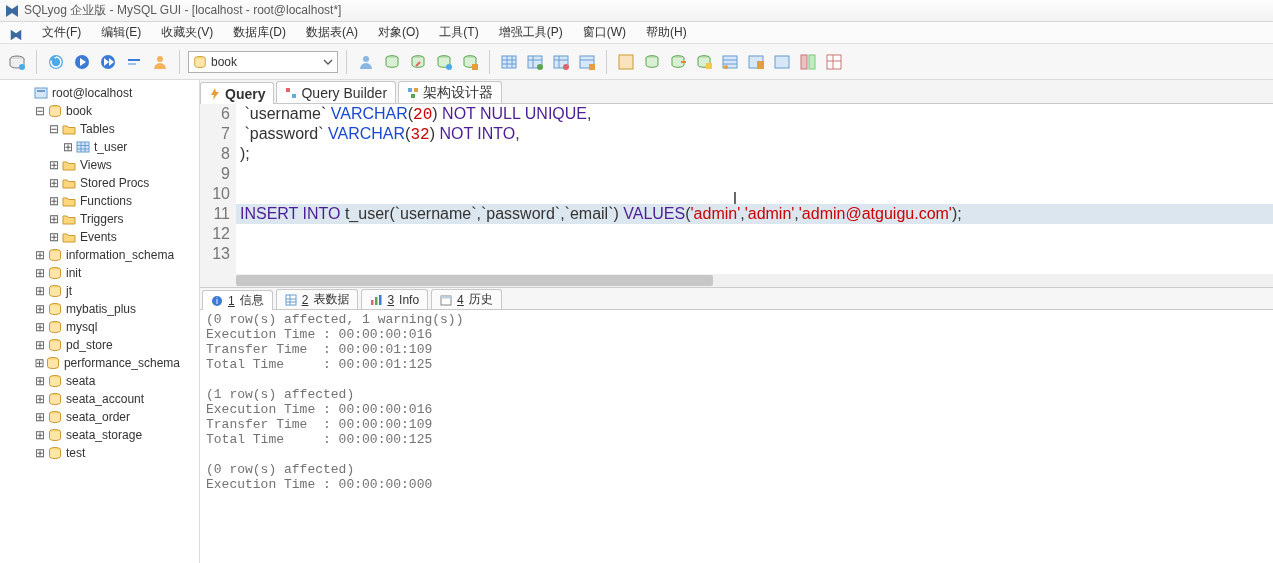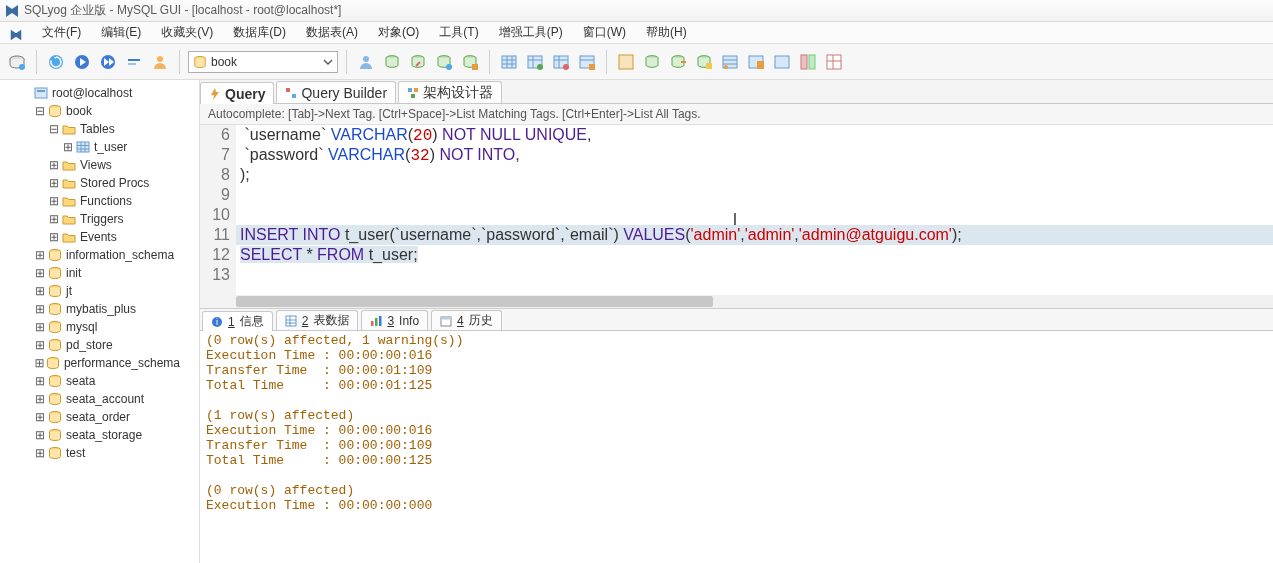--- a/index.html
+++ b/index.html
@@ -45,21 +45,21 @@
 .editor .hscroll { position:absolute; left:36px; right:0; bottom:0; height:13px; background:#f0f0f0; }
 .editor .hscroll .thumb { position:absolute; top:1px; left:0; width:46%; height:11px; background:#c7c7c7; border-radius:2px; }
 
 .cursor-beam { position:absolute; top:86px; left:528px; width:14px; height:18px; display:flex; align-items:center; justify-content:center; color:#333;}
 
 .results { flex:1; display:flex; flex-direction:column; min-height:0;}
 .res-tabs { height:22px; display:flex; align-items:flex-end; border-bottom:1px solid #c8c8c8; background:#f6f6f6; padding-left:2px;}
 .res-tab { height:20px; border:1px solid #c8c8c8; border-bottom:none; background:#fbfbfb; display:flex; align-items:center; padding:0 8px; gap:5px; margin-right:3px; font-size:12px; border-top-left-radius:3px; border-top-right-radius:3px;}
 .res-tab.active { background:#fff; font-weight:normal; position:relative; top:1px;}
 .res-tab .num { text-decoration:underline; }
-.res-body { flex:1; overflow:auto; font-family:"Courier New",monospace; font-size:13px; background:#fff; padding:2px 6px; white-space:pre; color:#a16207; }
+.res-body { flex:1; overflow:auto; font-family:"Courier New",monospace; font-size:13px; background:#fff; padding:2px 6px; white-space:pre; color:#737373; }
 
 svg { display:block; }
 </style>
 </head>
 <body>
 
 <div class="titlebar">
   <span class="logo">
     <svg width="16" height="16" viewBox="0 0 16 16">
         <path d="M2 2 L8 6 L14 2 L14 14 L8 10 L2 14 Z" fill="#3b6aa0"></path>
@@ -496,41 +496,39 @@
             <svg width="12" height="12">
               <rect x="1" y="1" width="4" height="4" fill="#6ad"></rect>
               <rect x="7" y="1" width="4" height="4" fill="#e79d3d"></rect>
               <rect x="4" y="7" width="4" height="4" fill="#5aa54f"></rect>
             </svg>
           </span>
         <span>架构设计器</span>
       </div>
     </div>
 
-    <div class="ac-hint">Autocomplete: [Tab]-&gt;Next Tag. [Ctrl+Space]-&gt;List Matching Tags. [Ctrl+Enter]-&gt;List All Tags.</div>
 
     <div class="editor">
       <div class="gutter">
         <div>6</div>
           <div>7</div>
           <div>8</div>
           <div>9</div>
         <div>10</div>
           <div>11</div>
           <div>12</div>
           <div>13</div>
       </div>
       <div class="code">
         <div class="line"> `<span class="tok-ident">username</span>` <span class="tok-type">VARCHAR</span><span class="tok-punct">(</span><span class="tok-num">20</span><span class="tok-punct">)</span> <span class="tok-kw">NOT NULL UNIQUE</span><span class="tok-punct">,</span></div>
         <div class="line"> `<span class="tok-ident">password</span>` <span class="tok-type">VARCHAR</span><span class="tok-punct">(</span><span class="tok-num">32</span><span class="tok-punct">)</span> <span class="tok-kw">NOT INTO</span><span class="tok-punct">,</span></div>
         <div class="line"><span class="tok-punct">);</span></div>
         <div class="line"></div>
         <div class="line"></div>
         <div class="line sel"><span class="tok-kw">INSERT INTO</span> <span class="tok-ident">t_user</span><span class="tok-punct">(</span>`<span class="tok-ident">username</span>`<span class="tok-punct">,</span>`<span class="tok-ident">password</span>`<span class="tok-punct">,</span>`<span class="tok-ident">email</span>`<span class="tok-punct">)</span> <span class="tok-kw">VALUES</span><span class="tok-punct">(</span><span class="tok-str">'admin'</span><span class="tok-punct">,</span><span class="tok-str">'admin'</span><span class="tok-punct">,</span><span class="tok-str">'admin@atguigu.com'</span><span class="tok-punct">);</span></div>
-        <div class="line"><span class="sel"><span class="tok-kw">SELECT</span> <span class="tok-punct">*</span> <span class="tok-kw">FROM</span> <span class="tok-ident">t_user</span><span class="tok-punct">;</span></span></div>
       </div>
       <div class="cursor-beam">I</div>
       <div class="hscroll">
           <div class="thumb"></div>
         </div>
     </div>
 
     <div class="results">
       <div class="res-tabs">
         <div class="res-tab active">

